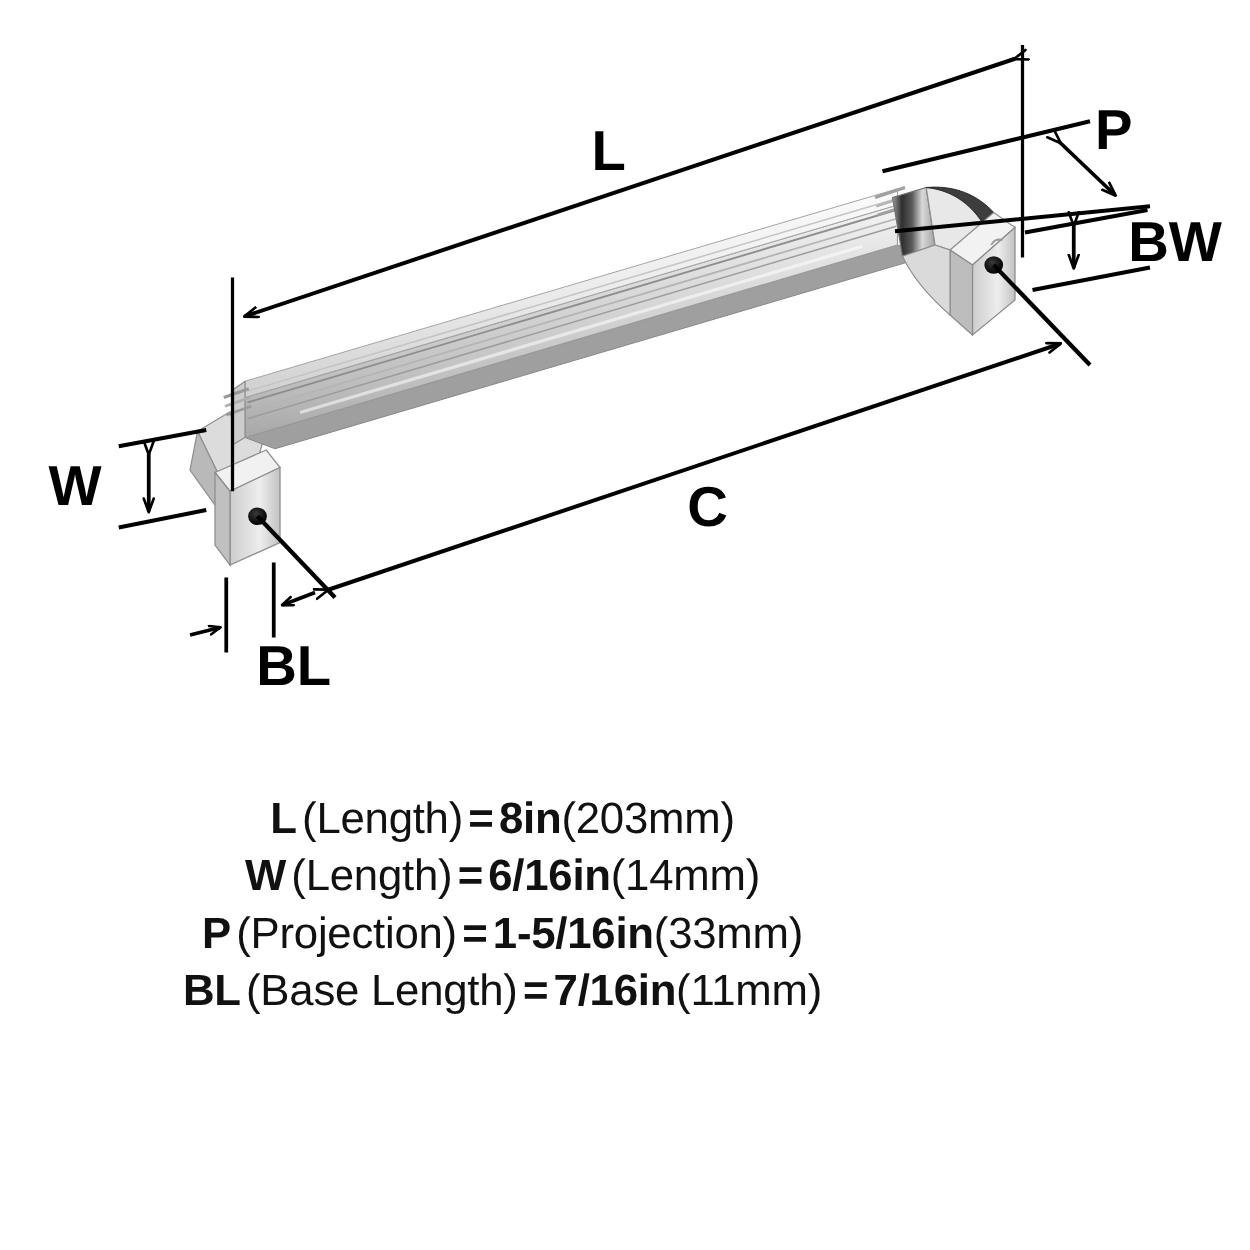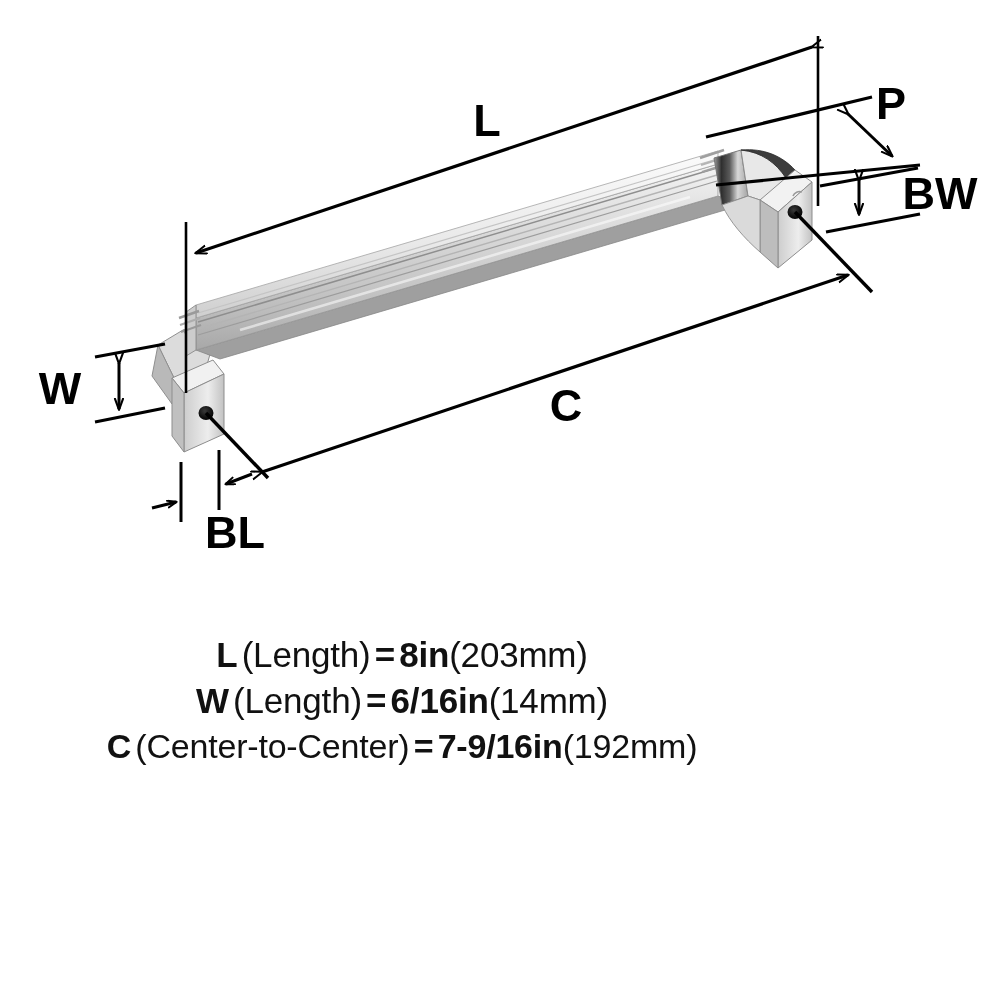--- a/index.html
+++ b/index.html
@@ -284,24 +284,30 @@
       <span class="value">8in</span><span class="metric">(203mm)</span>
     </div>
 
     <div class="spec-row row-w">
       <span class="code">W</span>
       <span class="name">(Length)</span>
       <span class="eq">=</span>
       <span class="value">6/16in</span><span class="metric">(14mm)</span>
     </div>
 
-
-    <div class="spec-row row-c">
-      <span class="code">C</span>
-      <span class="name">(Center-to-Center)</span>
+    <div class="spec-row row-p">
+      <span class="code">P</span>
+      <span class="name">(Projection)</span>
       <span class="eq">=</span>
-      <span class="value">7-9/16in</span><span class="metric">(192mm)</span>
+      <span class="value">1-5/16in</span><span class="metric">(33mm)</span>
     </div>
 
+
+    <div class="spec-row row-bl">
+      <span class="code">BL</span>
+      <span class="name">(Base Length)</span>
+      <span class="eq">=</span>
+      <span class="value">7/16in</span><span class="metric">(11mm)</span>
+    </div>
 
 
   </div>
 </div>
 
 </body></html>

